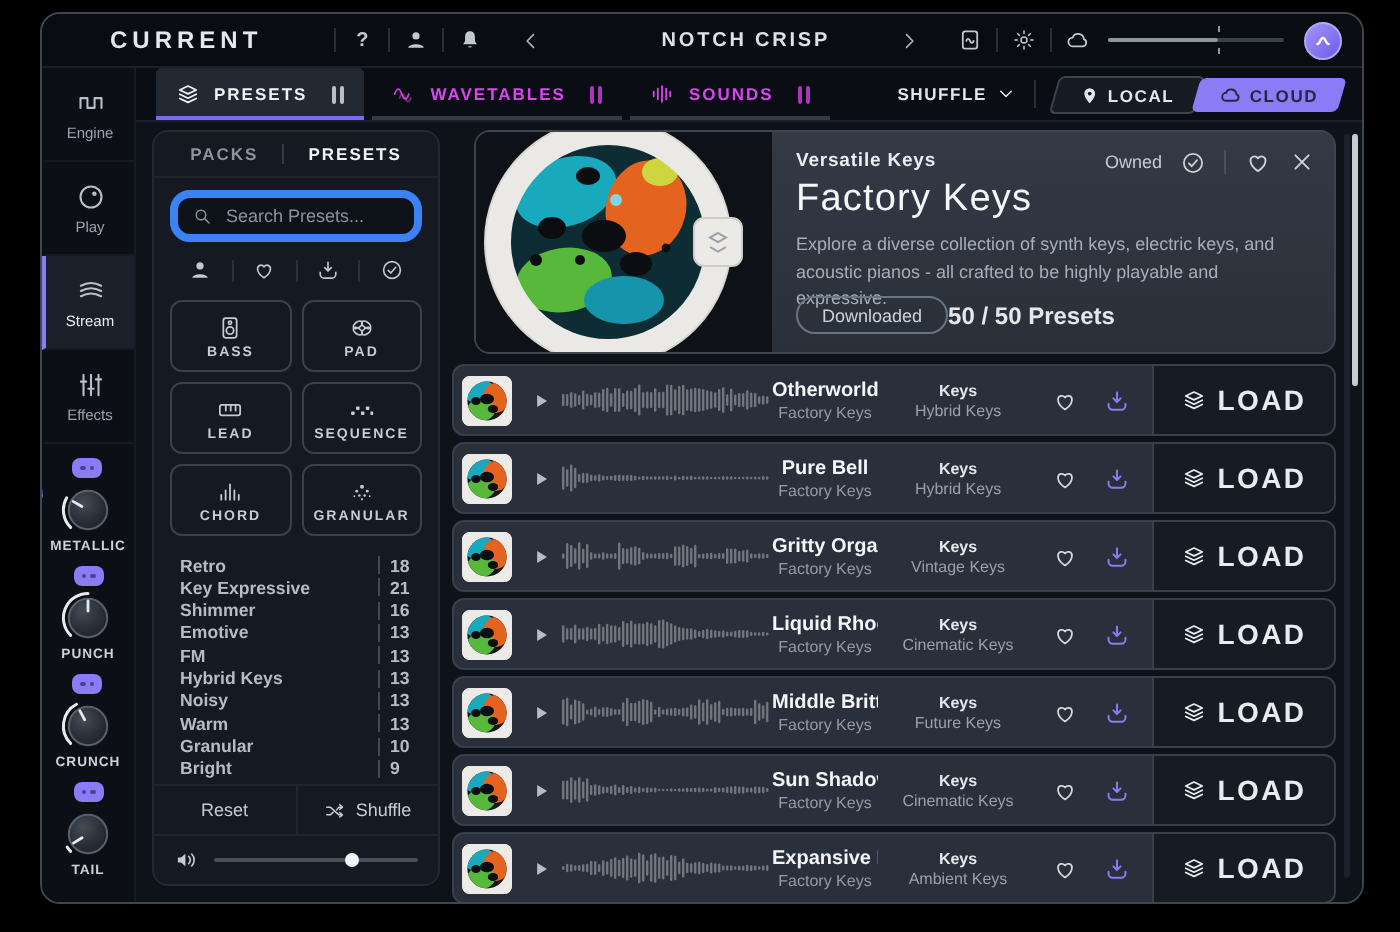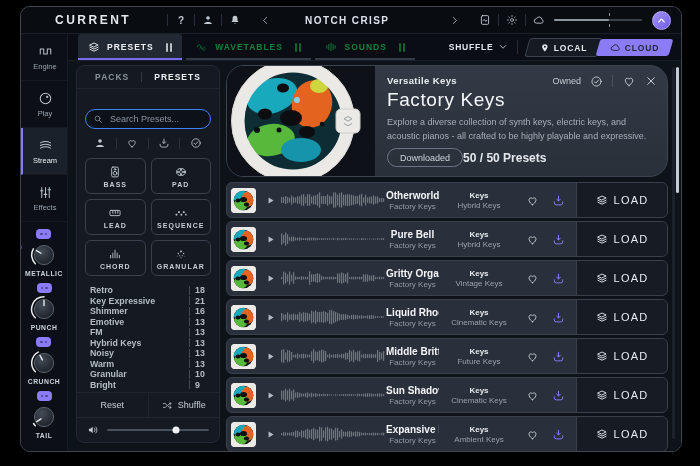--- a/index.html
+++ b/index.html
@@ -12,21 +12,21 @@
   
   .topbar{flex:0 0 26px;height:26px;background:#090d12;border-bottom:1px solid #1a2029;
           display:flex;align-items:center;padding:0 10px;}
   .logo{margin-left:24px;font-size:12px;font-weight:bold;letter-spacing:2.5px;color:#e4e8ec;}
   .tb-group{display:flex;align-items:center;margin-left:30px;}
   .tb-sep{width:1px;height:12px;background:#272e38;margin:0 6px;}
   .tb-ic{color:#c2c8d0;display:flex;align-items:center;justify-content:center;min-width:14px;}
   .help{font-size:10px;font-weight:bold;color:#c2c8d0;}
   .preset-nav{flex:1;display:flex;align-items:center;justify-content:center;}
   .preset-name{font-size:10px;font-weight:bold;letter-spacing:1.4px;color:#dde2e8;margin:0 34px;
-               min-width:110px;text-align:left;}
+               min-width:110px;text-align:right;}
   .pchev{color:#aab2bc;display:flex;}
   .tb-right{display:flex;align-items:center;}
   .tb-slider{width:88px;height:2px;background:#3a414c;border-radius:1px;position:relative;margin:0 10px 0 8px;}
   .tb-slider .fill{position:absolute;left:0;top:0;height:2px;width:62%;background:#8d959f;border-radius:1px;}
   .tb-slider .tick{position:absolute;left:62%;width:1px;height:3px;background:#8d959f;}
   .tb-slider .t1{top:-6px;} .tb-slider .t2{bottom:-6px;}
   .avatar{width:17px;height:17px;border-radius:50%;background:linear-gradient(135deg,#a394f9,#6f5ce8);
           display:flex;align-items:center;justify-content:center;border:1px solid #b3a7fa;}
   
   .content{flex:1;display:flex;min-height:0;background:#0d1117;}
@@ -42,21 +42,21 @@
   .chip{width:15px;height:10px;border-radius:4px;background:#8b7cf6;display:flex;align-items:center;
         justify-content:center;gap:2px;}
   .chip i{width:2.5px;height:2.5px;border-radius:50%;background:#4c4390;display:block;}
   .hp{position:absolute;left:-13px;top:11px;color:#8b7cf6;}
   .knob{margin-top:2px;}
   .knob-lbl{font-size:6.8px;font-weight:bold;letter-spacing:.5px;color:#ccd2da;margin-top:1px;}
   
   .rightcol{flex:1;display:flex;flex-direction:column;min-width:0;}
   .tabbar{flex:0 0 26px;height:26px;background:#0a0e14;display:flex;align-items:stretch;
           padding:0 8px 0 10px;border-bottom:1px solid #1a2029;}
-  .tab{display:flex;align-items:center;gap:7px;padding:0 10px;color:#15803d;position:relative;
+  .tab{display:flex;align-items:center;gap:7px;padding:0 10px;color:#d946ef;position:relative;
        box-shadow:inset 0 -2px 0 #343b46;margin-right:4px;}
   .tab .tlbl{font-size:8.5px;font-weight:bold;letter-spacing:1px;}
   .tab.active{background:#232933;color:#eef1f5;box-shadow:inset 0 -2px 0 #7a6cf0;border-radius:3px 3px 0 0;}
   .pb{display:flex;gap:2.5px;margin-left:5px;}
   .pb i{width:2px;height:9px;background:currentColor;opacity:.75;border-radius:1px;}
   .tabbar-right{margin-left:auto;display:flex;align-items:center;gap:9px;}
   .shufflebtn{display:flex;align-items:center;gap:5px;color:#e2e6eb;font-size:8.5px;font-weight:bold;letter-spacing:.8px;}
   .vsep{width:1px;height:14px;background:#272e38;}
   .skewwrap{display:flex;align-items:center;margin-right:2px;}
   .pillbtn{height:17px;display:flex;align-items:center;gap:4px;transform:skewX(-16deg);border-radius:3px;
@@ -65,21 +65,21 @@
   .local{background:#161b23;border:1px solid #3c434e;color:#e4e8ed;margin-right:-3px;}
   .cloud{background:#8b7cf6;color:#232840;}
   
   .bodyarea{flex:1;display:flex;padding:4px 6px 8px 8px;gap:6px;background:#0e1219;min-height:0;}
   .panel{flex:0 0 142px;width:142px;background:#151a22;border:1px solid #222834;border-radius:8px;
          display:flex;flex-direction:column;overflow:hidden;}
   .panel-tabs{flex:0 0 22px;display:flex;align-items:center;justify-content:center;gap:12px;border-bottom:1px solid #20262f;}
   .ptab{font-size:8.5px;font-weight:bold;letter-spacing:1px;color:#8b939e;}
   .ptab.active{color:#f0f3f6;}
   .ptab-sep{width:1px;height:10px;background:#333a45;}
-  .search{margin:20px 8px 5px;height:18px;border:1px solid #3b82f6;background:#0d1218;border-radius:10px;
+  .search{margin:6px 8px 5px;height:18px;border:4px solid #3b82f6;background:#0d1218;border-radius:10px;
           display:flex;align-items:center;padding:0 7px;gap:5px;color:#8b939e;}
   .search input{background:none;border:0;outline:0;color:#aab2bc;font-size:9px;width:100%;font-family:inherit;}
   .search input::placeholder{color:#8b939e;}
   .filters{height:18px;margin:0 8px 4px;display:flex;align-items:center;}
   .fcell{flex:1;display:flex;justify-content:center;color:#c2c8d0;}
   .fsep{width:1px;height:11px;background:#2a313c;}
   .cats{display:grid;grid-template-columns:1fr 1fr;gap:5px;margin:2px 8px 6px;}
   .cat{height:34px;border:1px solid #3a414d;border-radius:6px;background:#141922;display:flex;
        flex-direction:column;align-items:center;justify-content:center;gap:2px;color:#c6ccd4;}
   .cat .clbl{font-size:7px;font-weight:bold;letter-spacing:1px;}
@@ -92,21 +92,21 @@
   .pfoot .half{flex:1;display:flex;justify-content:center;align-items:center;gap:5px;font-size:9px;color:#c6ccd4;height:100%;}
   .pfoot .vdiv{width:1px;height:100%;background:#20262f;}
   .vol{flex:0 0 24px;border-top:1px solid #20262f;display:flex;align-items:center;padding:0 10px;gap:8px;color:#c6ccd4;}
   .vtrack{flex:1;height:2px;background:#49515d;border-radius:1px;position:relative;}
   .vknob{position:absolute;left:68%;top:50%;transform:translate(-50%,-50%);width:7px;height:7px;border-radius:50%;background:#f1f3f6;}
   
   .main{flex:1;display:flex;flex-direction:column;min-width:0;position:relative;padding-right:7px;}
   .scroll{position:absolute;right:0;top:2px;bottom:4px;width:3px;background:#1c222b;border-radius:2px;}
   .scroll .thumb{position:absolute;top:0;left:0;width:3px;height:126px;background:#c6ccd4;border-radius:2px;}
   .packcard{flex:0 0 110px;height:110px;background:linear-gradient(180deg,#333a45,#2a303a);
-            border:1px solid #3d4450;border-radius:18px;display:flex;overflow:hidden;position:relative;}
+            border:1px solid #3d4450;border-radius:8px;display:flex;overflow:hidden;position:relative;margin-left:11px;}
   .art{flex:0 0 148px;width:148px;position:relative;background:#0e1218;}
   .art svg{width:100%;height:100%;}
   .packinfo{flex:1;padding:9px 12px;position:relative;min-width:0;}
   .eyebrow{font-size:9.5px;font-weight:bold;color:#e9edf1;letter-spacing:.4px;}
   .ptitle{font-size:19px;color:#f4f6f9;letter-spacing:.6px;margin-top:3px;font-weight:500;}
   .pdesc{font-size:9px;color:#a6aeb9;line-height:1.5;margin-top:5px;max-width:280px;}
   .packrow{position:absolute;left:12px;bottom:9px;display:flex;align-items:center;}
   .dlpill{height:17px;border:1px solid #6b7484;border-radius:10px;padding:0 12px;display:flex;align-items:center;
           font-size:9px;color:#ced4dc;}
   .pcount{font-size:12px;font-weight:bold;color:#e4e8ed;}
@@ -123,21 +123,21 @@
   .nameblk{flex:1;text-align:center;min-width:0;}
   .pname{font-size:10px;font-weight:bold;color:#f3f5f8;white-space:nowrap;overflow:hidden;}
   .ppack{font-size:8px;color:#939ba6;margin-top:1px;}
   .catblk{flex:0 0 80px;width:80px;text-align:center;}
   .pcat{font-size:8px;font-weight:bold;color:#e4e8ed;}
   .psub{font-size:8px;color:#99a1ac;margin-top:1px;}
   .rowic{flex:0 0 26px;width:26px;display:flex;justify-content:center;color:#d3d8de;}
   .dlic{color:#8b7cf6;}
   .loadsec{margin-left:5px;flex:0 0 90px;width:90px;align-self:stretch;background:#161b24;
            border-left:1px solid #39404c;display:flex;align-items:center;justify-content:center;gap:6px;color:#e8ebf0;}
-  .loadsec .llbl{font-size:11px;font-weight:normal;letter-spacing:1.2px;}
+  .loadsec .llbl{font-size:14px;font-weight:bold;letter-spacing:1.2px;}
 </style>
 </head>
 <body>
 
 <svg width="0" height="0" style="position:absolute" aria-hidden="true">
   <defs>
     <radialGradient id="kn" cx="38%" cy="32%" r="75%">
       <stop offset="0%" stop-color="#454c57"></stop>
         <stop offset="60%" stop-color="#2b3039"></stop>
         <stop offset="100%" stop-color="#1d2129"></stop>

